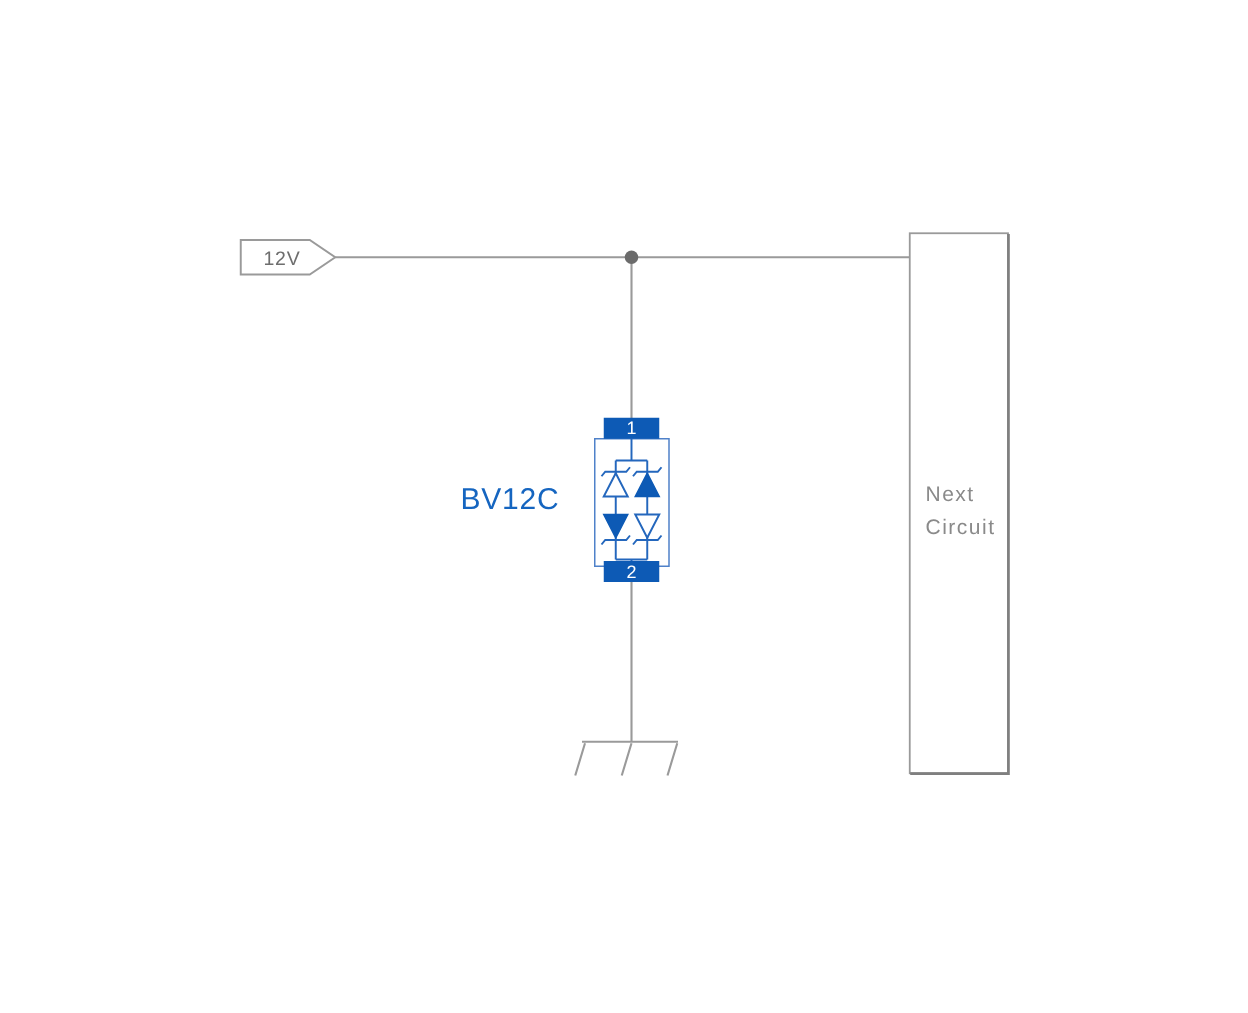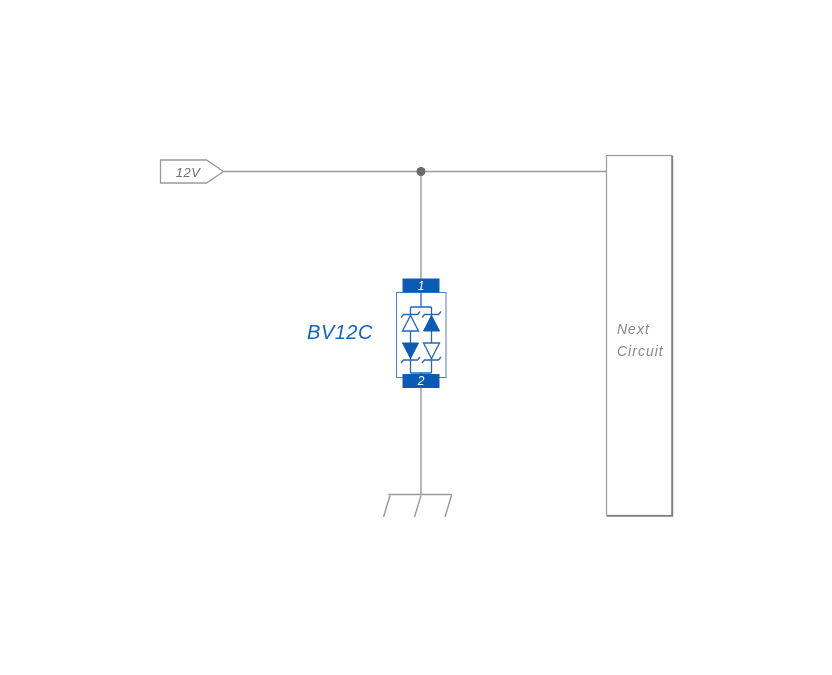--- a/index.html
+++ b/index.html
@@ -7,21 +7,20 @@
     padding: 0;
     background: #ffffff;
   }
   .page {
     position: relative;
     width: 832px;
     height: 588px;
     background: var(--background, #ffffff);
     font-family: "Liberation Sans", sans-serif;
     overflow: hidden;
-    font-style: italic;
   }
   svg { display: block; }
 
   .wire {
     stroke: var(--wire-gray, #9a9a9a);
     stroke-width: 1.4;
     fill: none;
   }
   .flag-shape {
     fill: #ffffff;

